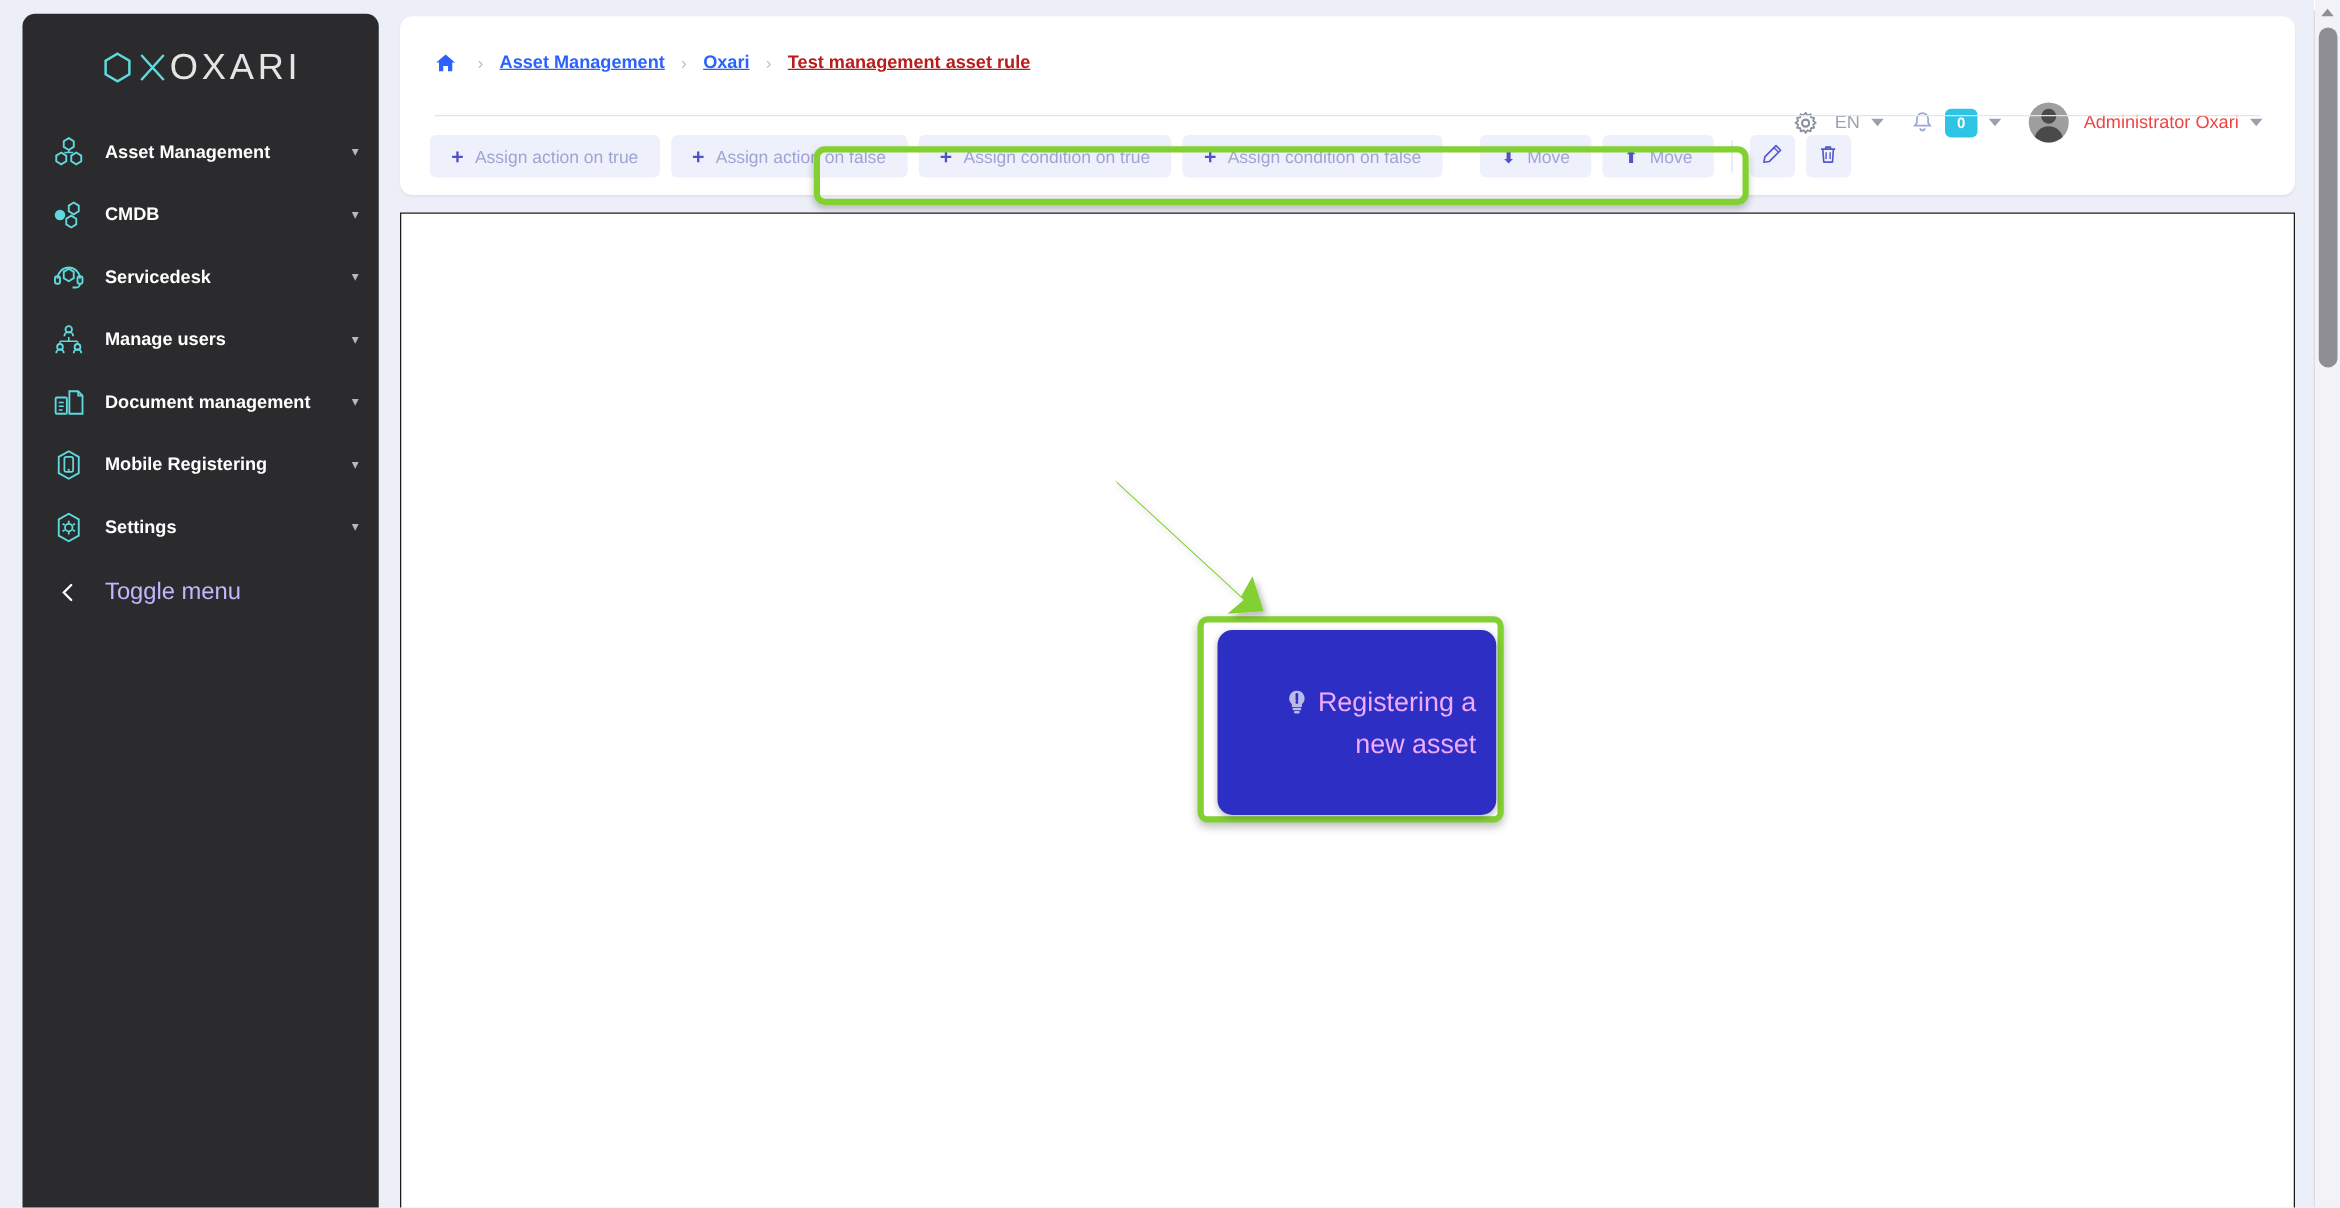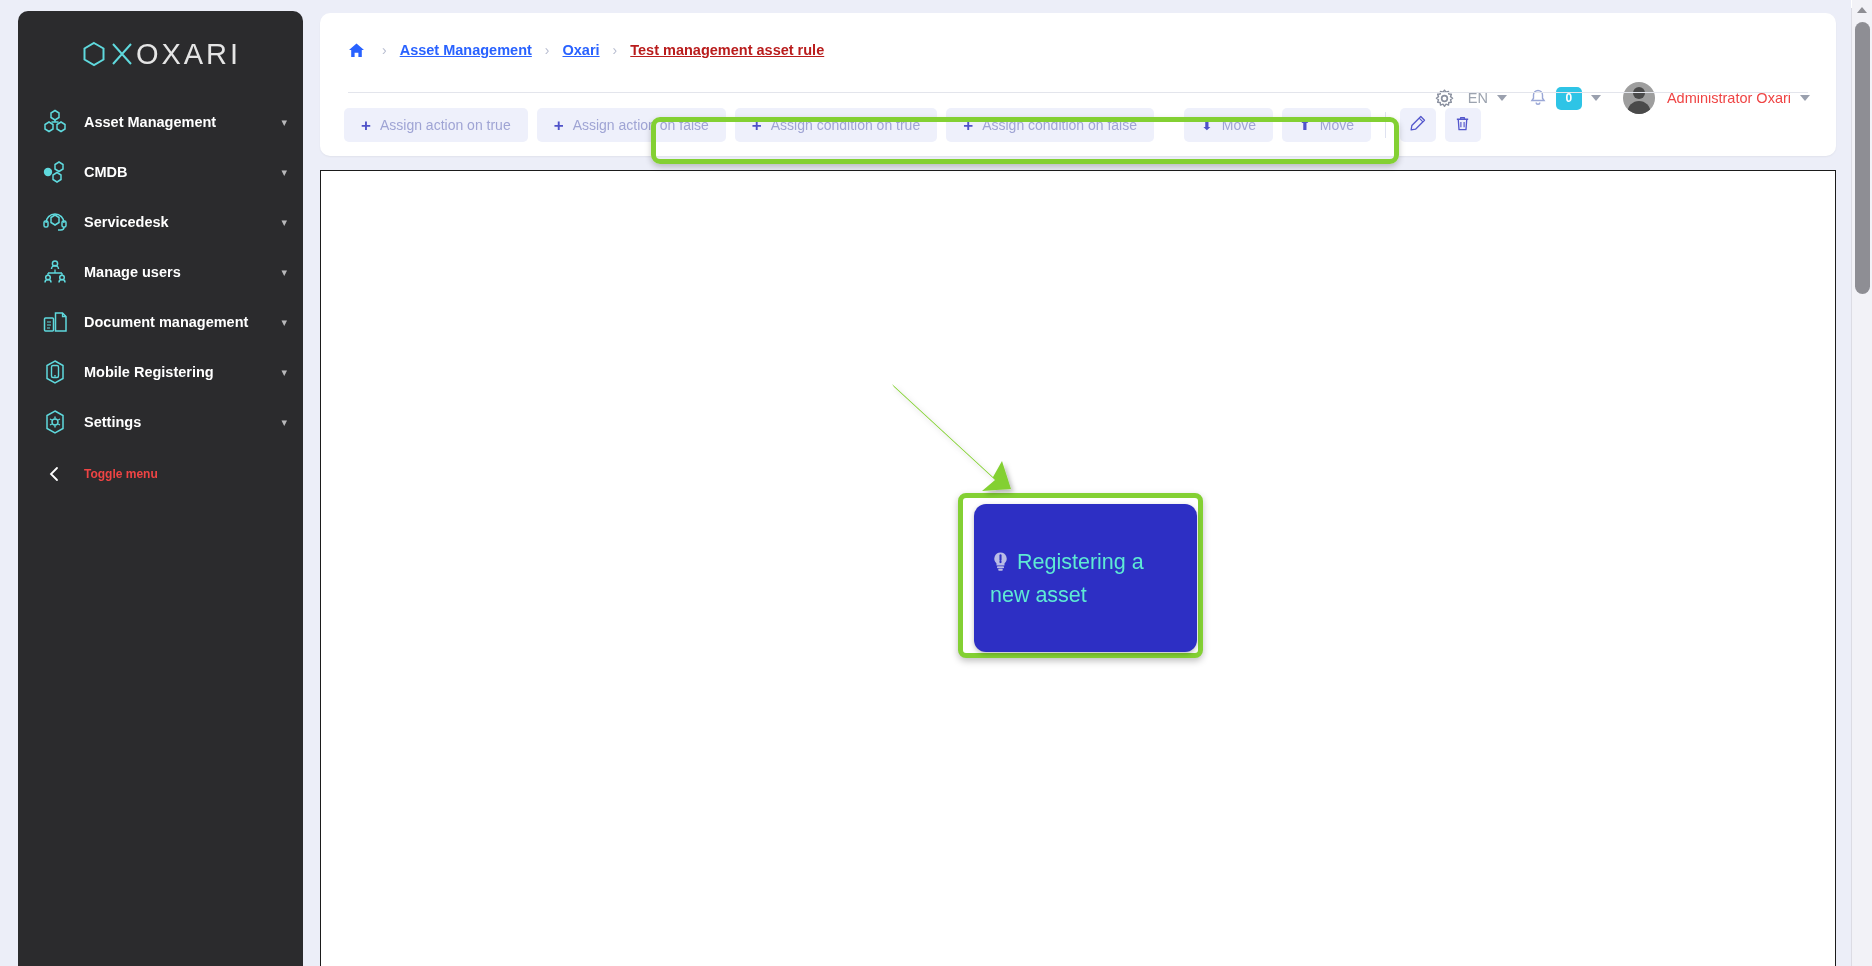--- a/index.html
+++ b/index.html
@@ -70,21 +70,21 @@
   }
   #toggle-menu .tg-icon {
     width: 30px; height: 30px;
     flex: 0 0 30px;
     display: flex; align-items: center; justify-content: center;
     color: #ffffff;
     margin-right: 14px;
     font-size: 17px;
   }
   #toggle-menu .tg-label {
-    font-size: 12px; font-weight: bold; color: #ef4444;
+    font-size: 19px; font-weight: normal; color: #c4b5fd;
   }
 
   
   #header-card {
     position: absolute;
     left: 320px; top: 13px;
     width: 1516px; height: 143px;
     background: #ffffff;
     border-radius: 10px;
     box-shadow: 0 1px 2px rgba(0,0,0,0.05);
@@ -269,22 +269,22 @@
     left: 653px; top: 333px;
     width: 223px; height: 148px;
     background: #2d2fc4;
     border-radius: 12px;
     display: flex; align-items: center; justify-content: center;
     cursor: pointer;
     box-shadow: 0 2px 5px rgba(0,0,0,0.25);
   }
   #flow-node .node-inner {
     display: block;
-    text-align: left;
-    color: #5eead4;
+    text-align: right;
+    color: #f0abfc;
     font-size: 21.5px;
     line-height: 30px;
     padding: 0 16px;
   }
   #flow-node .node-bulb {
     display: inline-block;
     vertical-align: -3px;
     margin-right: 6px;
   }
   #arrow-annotation {

